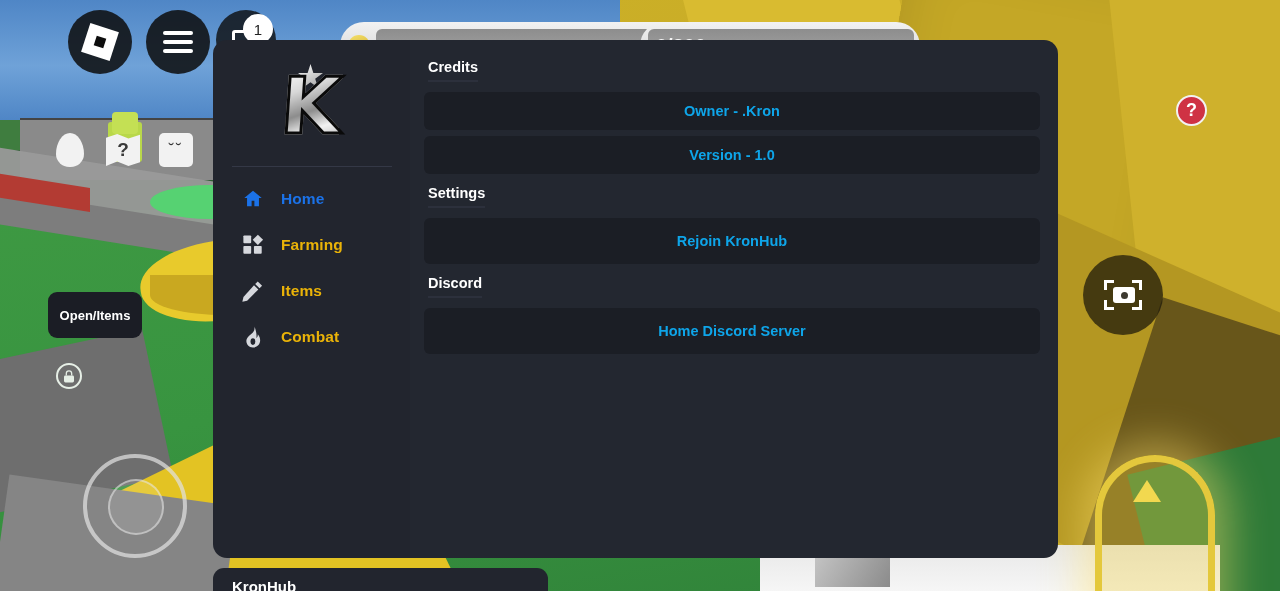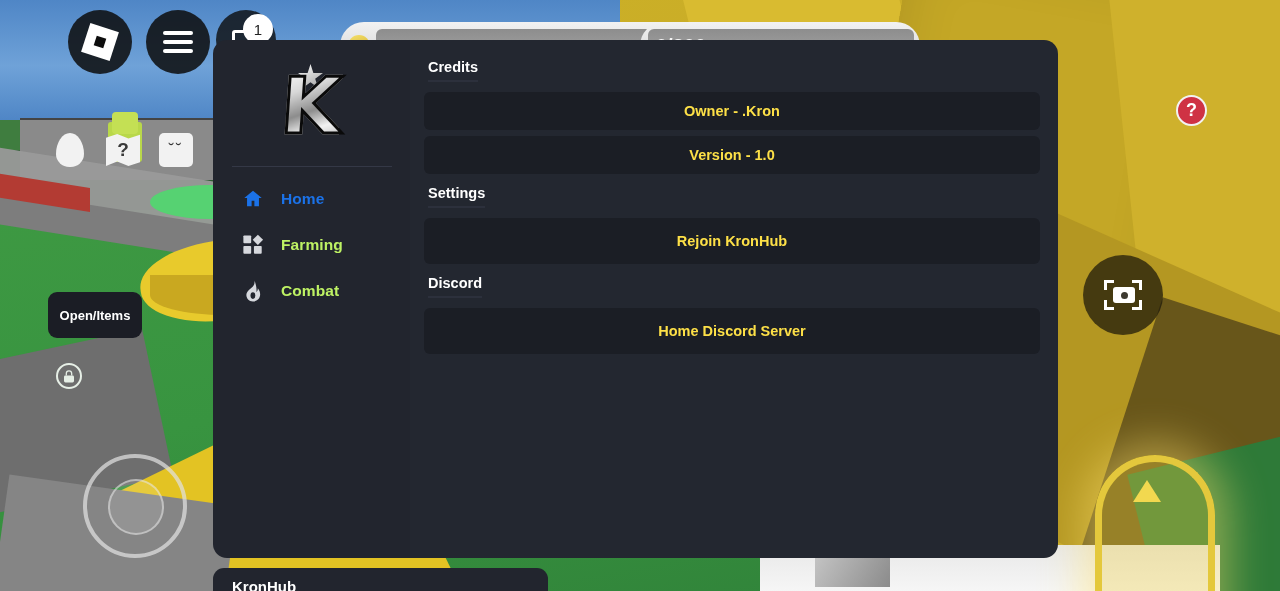--- a/index.html
+++ b/index.html
@@ -296,21 +296,21 @@
     filter:drop-shadow(0 0 2px #000);
   }
   #sidebar-divider {
     width:160px; height:1px; background:#343846; margin:6px 0 18px 0;
   }
   #kron-menu { width:100%; padding-left:28px; display:flex; flex-direction:column; gap:18px; }
   .menu-item {
     display:flex; align-items:center; gap:16px; height:28px; cursor:pointer;
   }
   .menu-icon { width:24px; height:24px; flex:none; display:flex; align-items:center; justify-content:center; }
-  .menu-label { font-size:15.5px; font-weight:bold; color:#bef264; letter-spacing:.1px; }
+  .menu-label { font-size:15.5px; font-weight:bold; color:#eab308; letter-spacing:.1px; }
   .menu-item.active .menu-label { color:#1b72e8; }
   .menu-item.active .menu-icon svg path,
   .menu-item.active .menu-icon svg rect,
   .menu-item.active .menu-icon svg circle { fill:#1b72e8; }
   .menu-icon svg path, .menu-icon svg rect, .menu-icon svg circle,
   .menu-icon svg polygon { fill:#d6d8dd; }
 
   
   #kron-panel {
     width:648px; height:518px;
@@ -324,21 +324,21 @@
     font-size:14.5px; font-weight:bold; color:#ffffff;
     margin:0 0 4px 4px; display:inline-block;
     padding-bottom:5px;
     border-bottom:2px solid #2c303c;
     text-align:right;
   }
   .sec-block { margin-bottom:10px; }
   .panel-btn {
     width:100%; height:38px; margin-top:6px;
     background:#1b1e25; border:0; border-radius:6px;
-    color:#fde047; font-size:14.5px; font-weight:bold;
+    color:#0ea5e9; font-size:14.5px; font-weight:bold;
     font-family:"Liberation Sans", sans-serif;
     display:flex; align-items:center; justify-content:center; cursor:pointer;
   }
   .panel-btn.tall { height:46px; }
 
   
   #kronhub-bar {
     position:absolute; left:213px; top:568px; width:335px; height:36px;
     background:#22252e; border-radius:11px;
     display:flex; align-items:center; padding-left:19px;
@@ -468,20 +468,29 @@
             <rect x="1.5" y="1.5" width="8.5" height="8.5" rx="1"></rect>
             <rect x="1.5" y="13" width="8.5" height="8.5" rx="1"></rect>
             <rect x="13" y="13" width="8.5" height="8.5" rx="1"></rect>
             <polygon points="17.3,0.8 23,6.4 17.3,12 11.7,6.4"></polygon>
           </svg>
         </span>
         <span class="menu-label">Farming</span>
       </div>
 
 
+      <div class="menu-item">
+        <span class="menu-icon">
+          <svg width="22" height="22" viewBox="0 0 24 24">
+            <path d="M17.2 1.6 21.9 6.3 19.1 9.1 14.4 4.4z"></path>
+            <path d="M13.1 5.7 17.8 10.4 5.6 22.6 0.4 23.8 1.6 18.5z"></path>
+          </svg>
+        </span>
+        <span class="menu-label">Items</span>
+      </div>
 
       <div class="menu-item">
         <span class="menu-icon">
           <svg width="22" height="22" viewBox="0 0 24 24">
             <path d="M13.6 0.5c0.6 4.4-1.3 6-2.6 7.3C9 9.7 6.4 11 5.2 14.1c-1.6 4.1 1.3 9.4 6.6 9.4 5.1 0 8.2-4 8-8.3-0.1-3-1.6-5-2.6-6.1 0.1 2.1-0.6 3.4-1.5 3.9 0.6-3.9-0.6-8.5-2.1-12.5z"></path>
             <ellipse cx="11.9" cy="17" rx="2.6" ry="3.6" fill="#22252e"></ellipse>
           </svg>
         </span>
         <span class="menu-label">Combat</span>
       </div>

